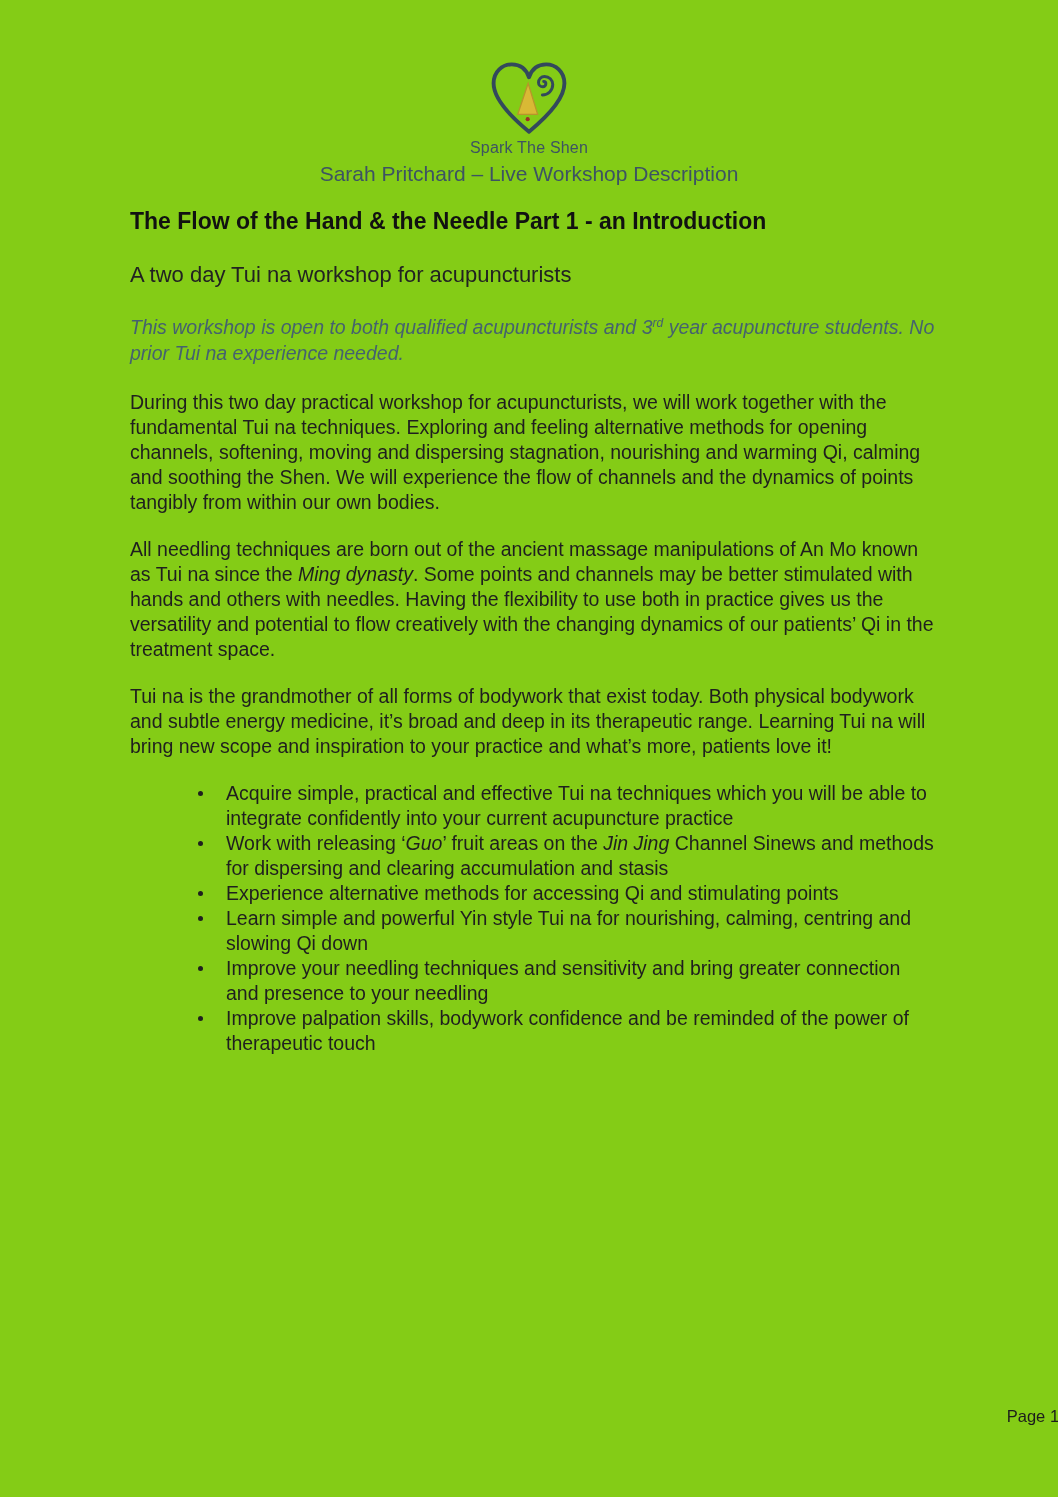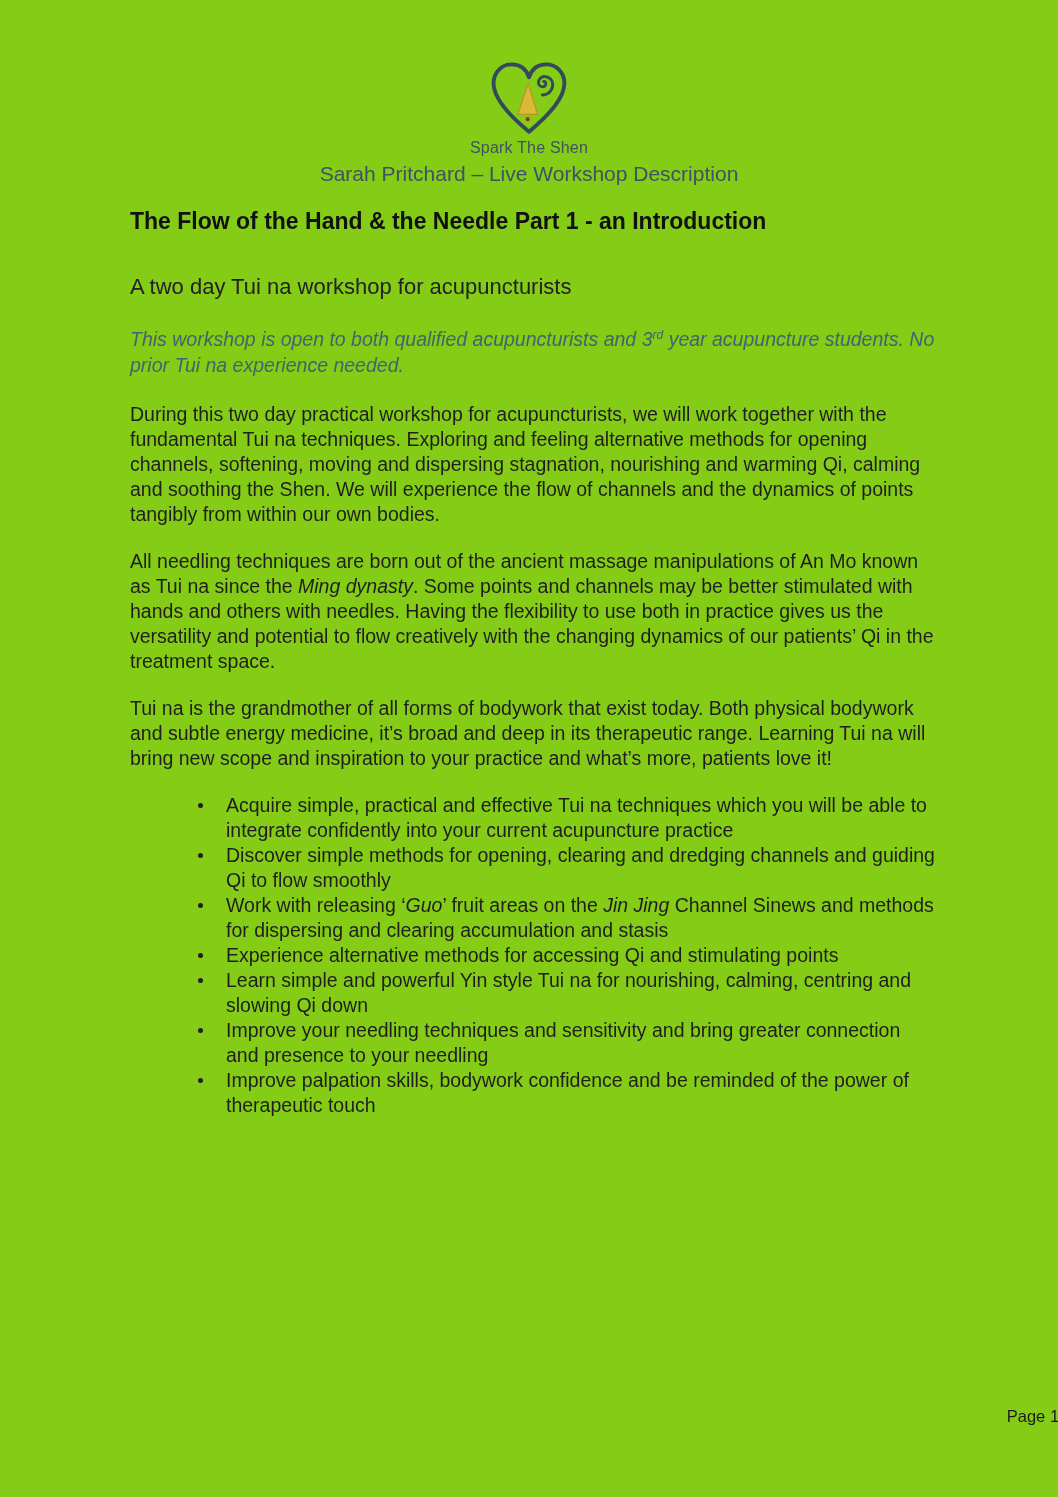--- a/index.html
+++ b/index.html
@@ -41,21 +41,21 @@
     color: #3d5363;
   }
   
   .content {
     position: absolute;
     top: 206px;
     left: 130px;
     width: 806px;
   }
   .doc-title {
-    margin: 0 0 36px 0;
+    margin: 0 0 24px 0;
     font-size: 23px;
     line-height: 30px;
     font-weight: 700;
     color: #111111;
   }
   .doc-subtitle {
     margin: 0 0 24px 0;
     font-size: 22px;
     line-height: 30px;
     font-weight: 400;
@@ -163,21 +163,20 @@
 
     <p class="body-par"><span>During this two day practical workshop for acupuncturists, we will work together with the fundamental Tui na techniques. Exploring and feeling alternative methods for opening channels, softening, moving and dispersing stagnation, nourishing and warming Qi, calming and soothing the Shen. We will experience the flow of channels and the dynamics of points tangibly from within our own bodies.</span></p>
 
     <p class="body-par"><span>All needling techniques are born out of the ancient massage manipulations of An Mo known as Tui na since the </span><em>Ming dynasty</em><span>.  Some points and channels may be better stimulated with hands and others with needles.  Having the flexibility to use both in practice gives us the versatility and potential to flow creatively with the changing dynamics of our patients’ Qi in the treatment space.</span></p>
 
     <p class="body-par"><span>Tui na is the grandmother of all forms of bodywork that exist today. Both physical bodywork and subtle energy medicine, it’s broad and deep in its therapeutic range. Learning Tui na will bring new scope and inspiration to your practice and what’s more, patients love it!</span></p>
 
 
     <ul class="bullet-list">
       <li><span>Acquire simple, practical and effective Tui na techniques which you will be able to integrate confidently into your current acupuncture practice</span></li>
-      <li><span>Discover simple methods for opening, clearing and dredging channels and guiding Qi to flow smoothly</span></li>
       <li><span>Work with releasing ‘</span><em>Guo</em><span>’ fruit areas on the </span><em>Jin Jing</em><span> Channel Sinews and methods for dispersing and clearing accumulation and stasis</span></li>
       <li><span>Experience alternative methods for accessing Qi and stimulating points</span></li>
       <li><span>Learn simple and powerful Yin style Tui na for nourishing, calming, centring and slowing Qi down</span></li>
       <li><span>Improve your needling techniques and sensitivity and bring greater connection and presence to your needling</span></li>
       <li><span>Improve palpation skills, bodywork confidence and be reminded of the power of therapeutic touch</span></li>
     </ul>
   </div>
 
   <div class="doc-footer">Page 1 / 2</div>
 

